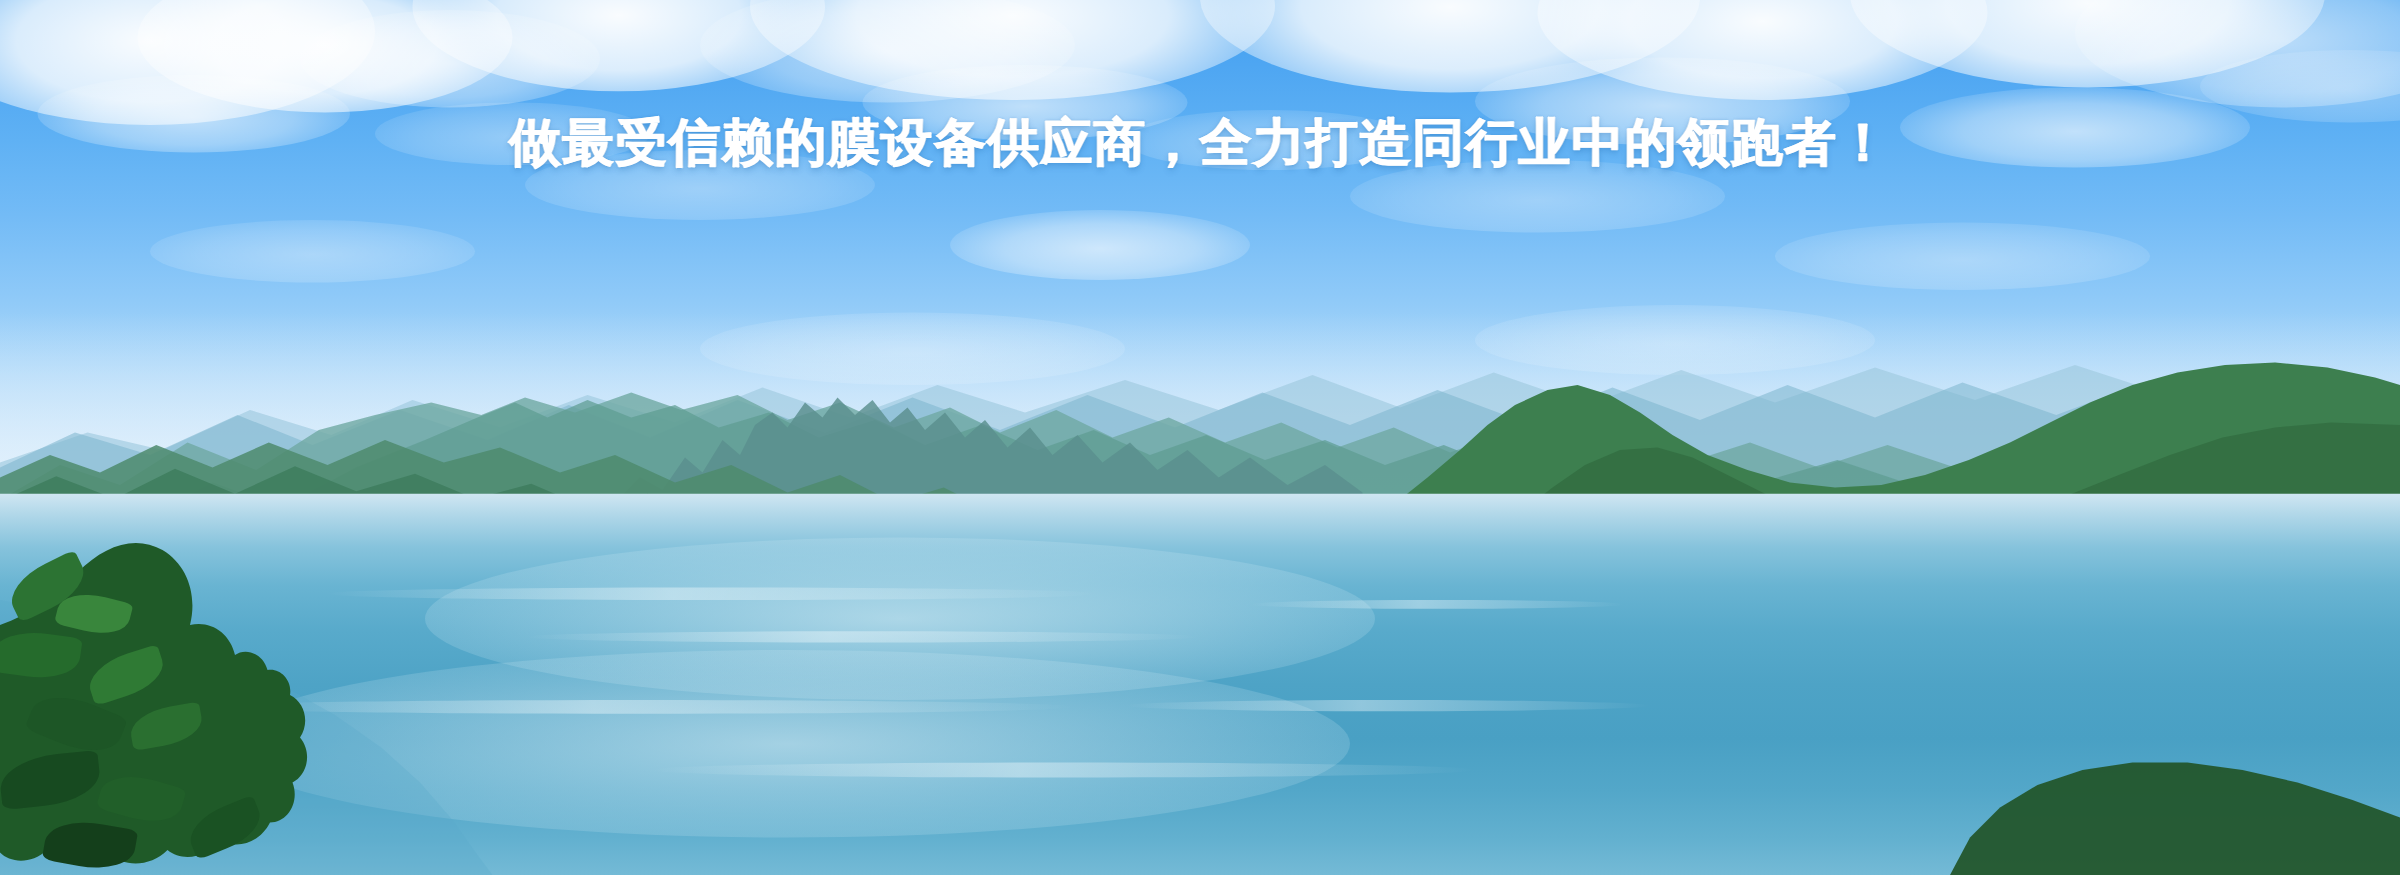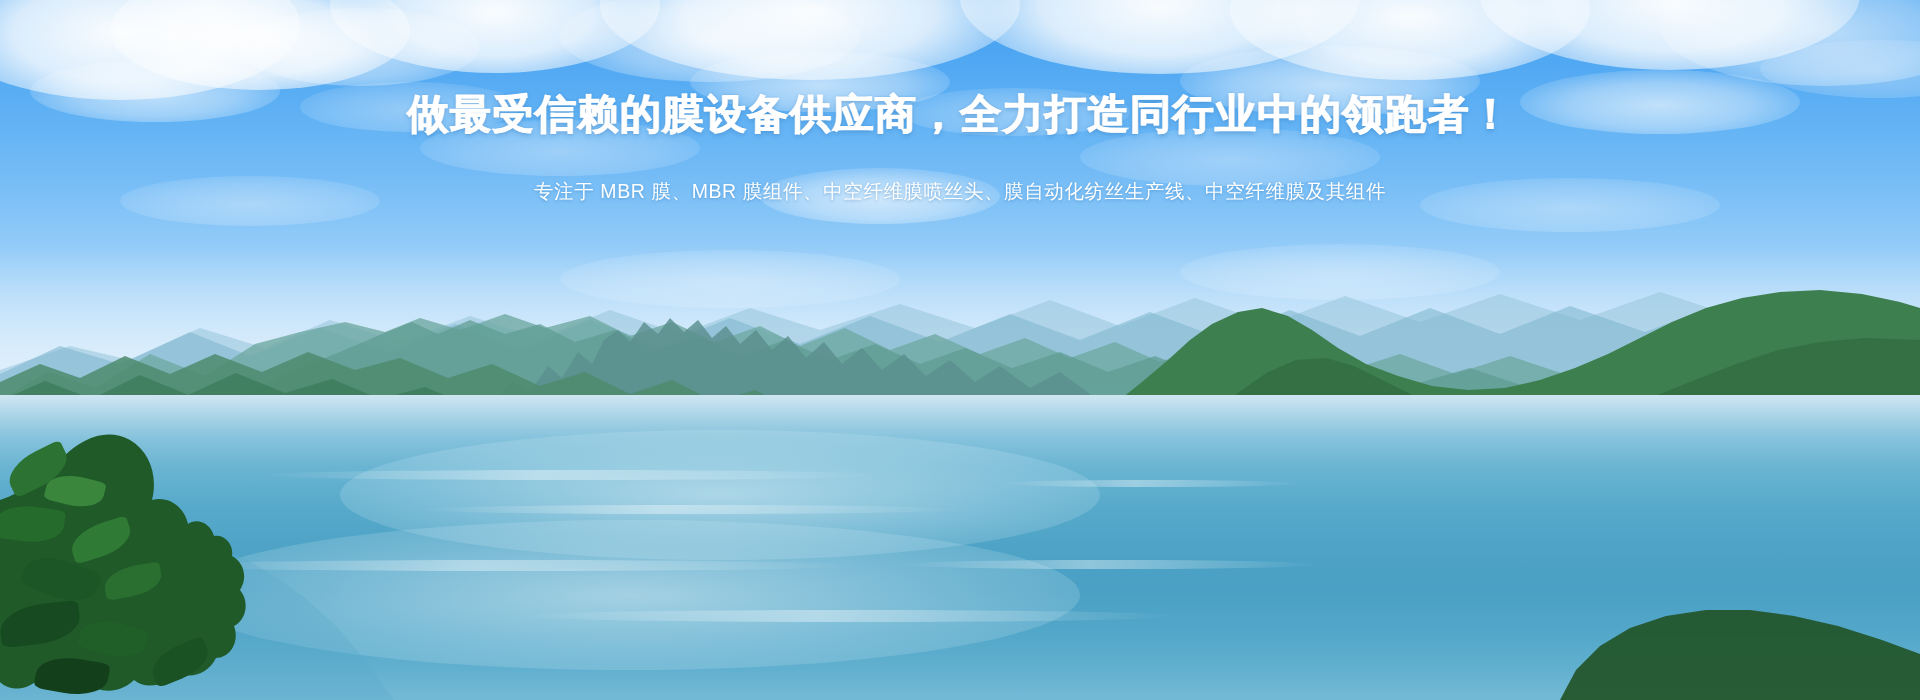--- a/index.html
+++ b/index.html
@@ -310,17 +310,16 @@
   <div class="leaf" style="left:36px;  top:658px; width:72px; height:36px; background:#143f1b; transform:rotate(10deg);"></div>
 
   <svg class="mtn-layer" style="top:520px; height:180px;" viewBox="0 0 1920 180" preserveAspectRatio="none">
     <path d="M1560,180 L1576,150 L1600,126 L1630,108 L1666,96 L1706,90
              L1750,90 L1794,96 L1838,106 L1882,120 L1920,134 L1920,180 Z" fill="#23562c" opacity="0.95"></path>
   </svg>
 
   <div class="text-stack">
     <h1 class="headline">做最受信赖的膜设备供应商，全力打造同行业中的领跑者！</h1>
 
-    <p class="subtitle">专注于 MBR 膜、MBR 膜组件、中空纤维膜喷丝头、膜自动化纺丝生产线、中空纤维膜及其组件</p>
 
   </div>
 
 </div>
 
 </body></html>

